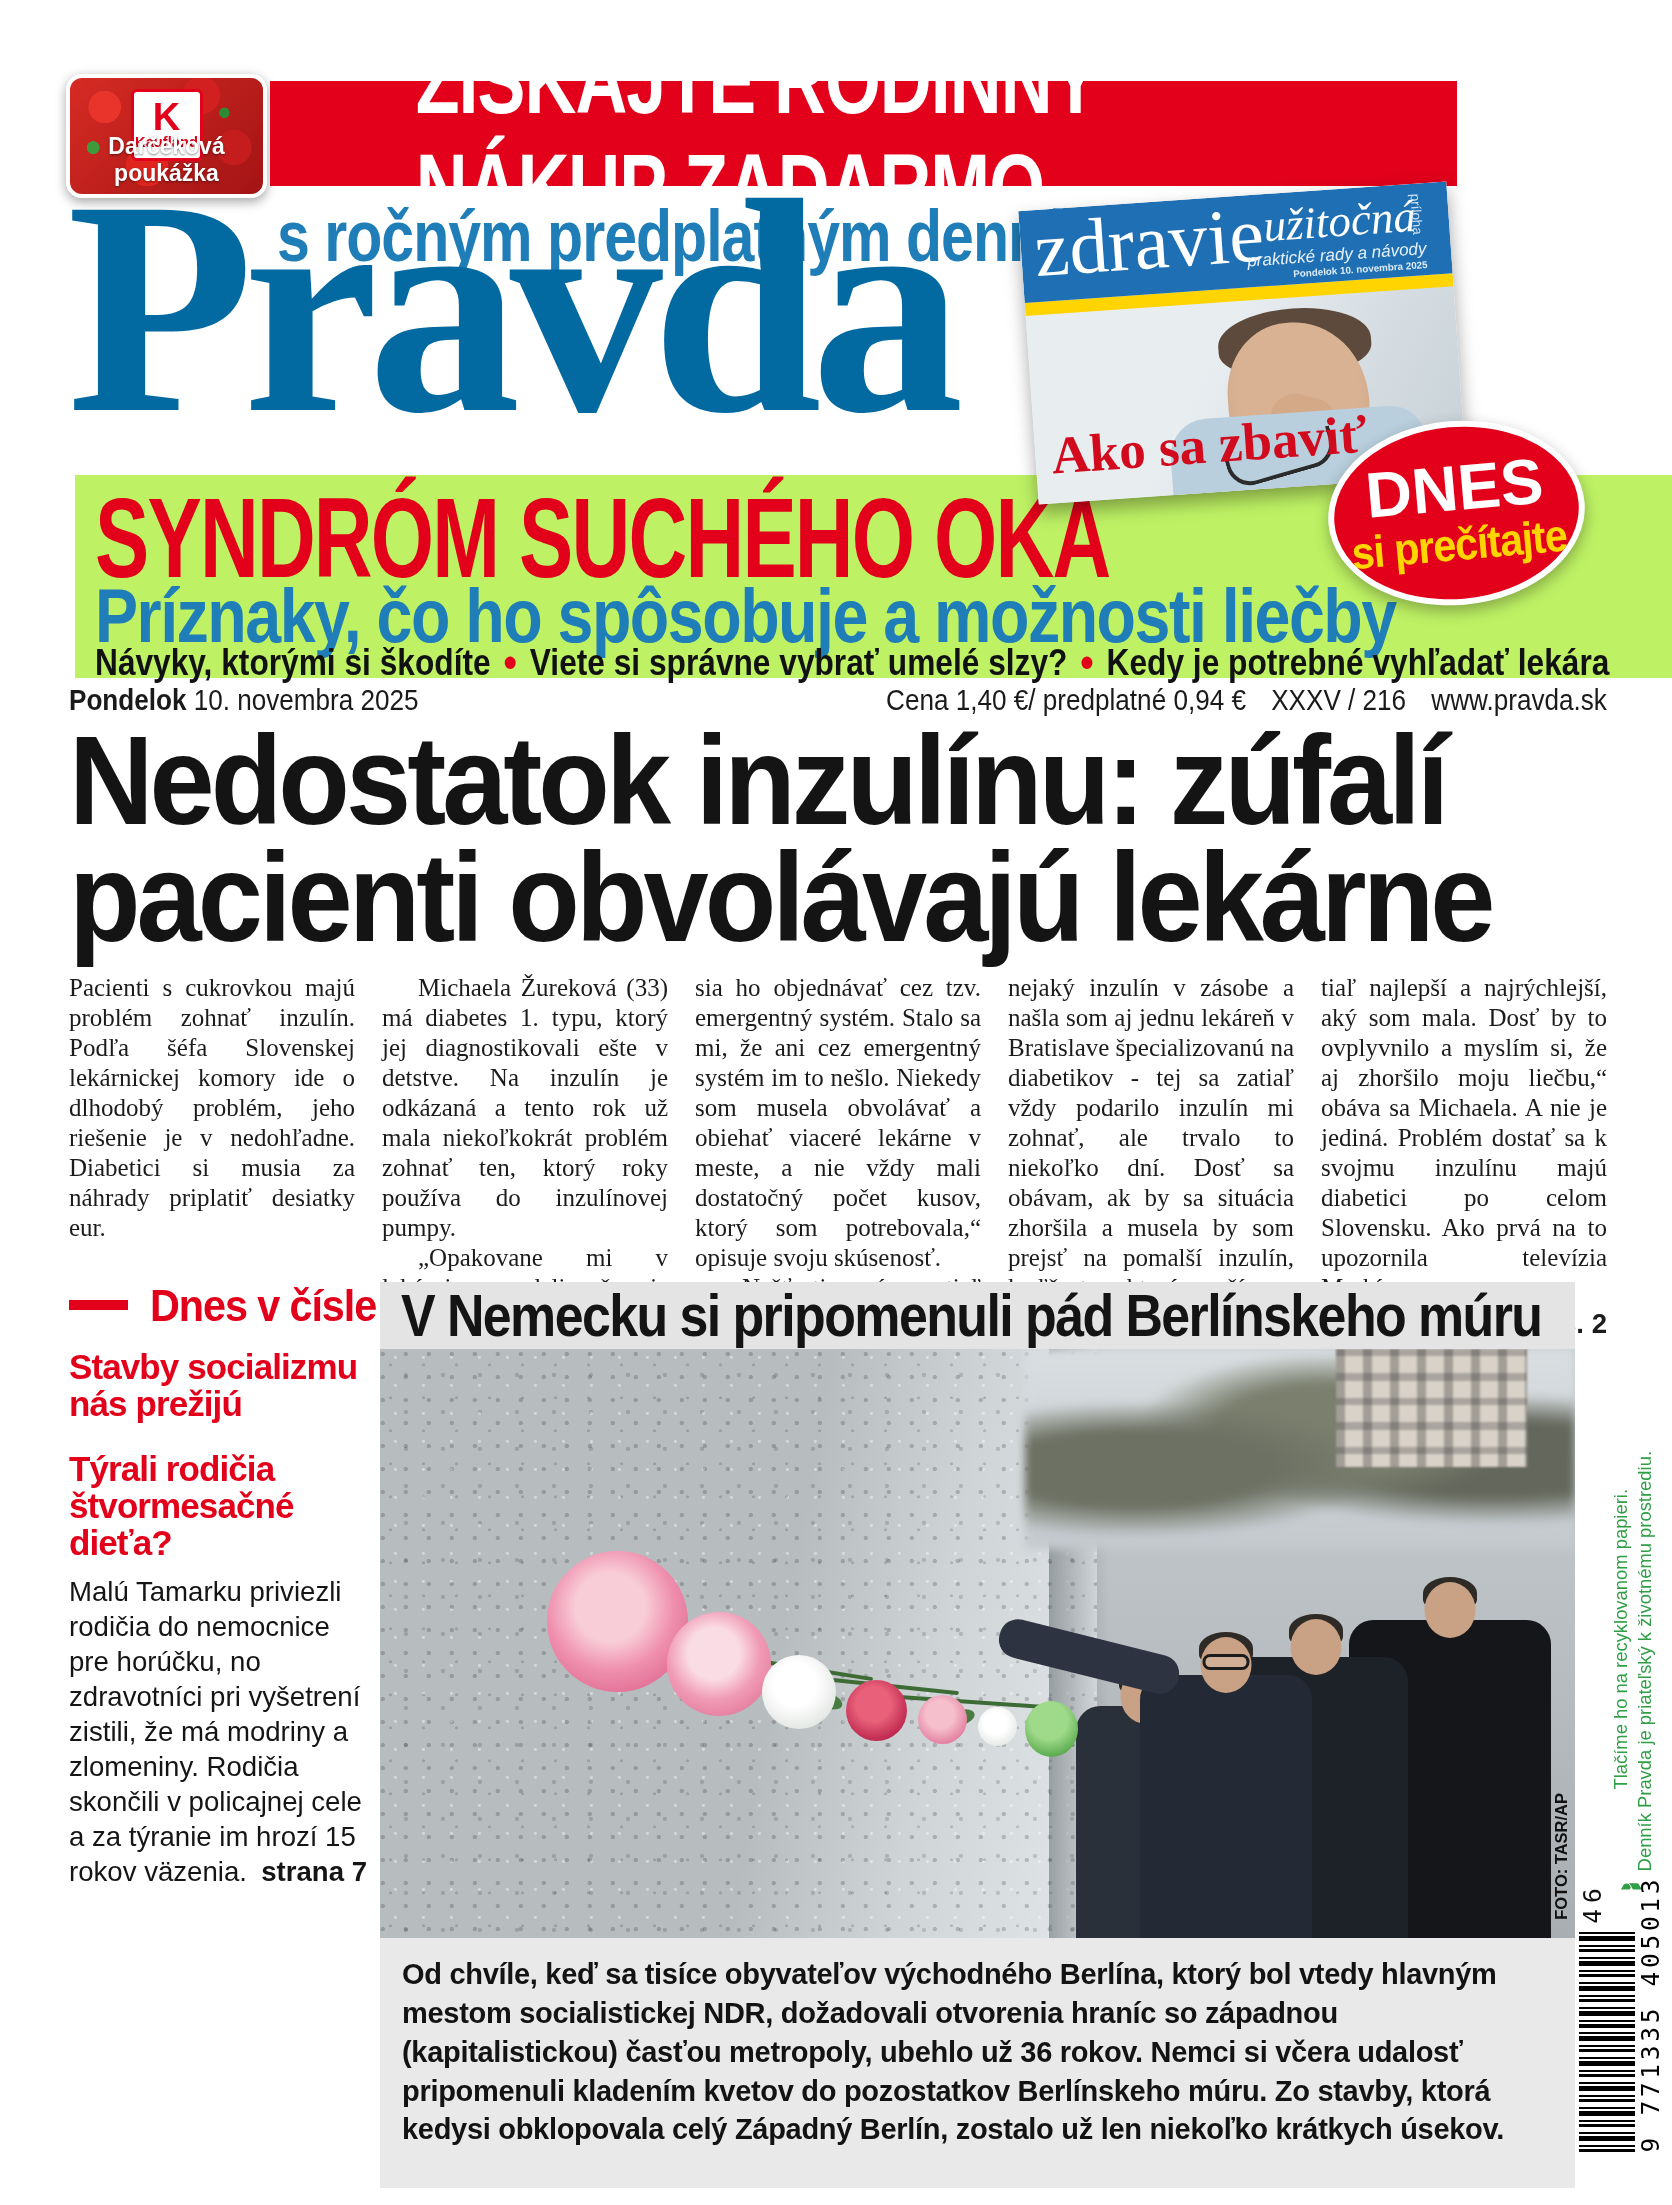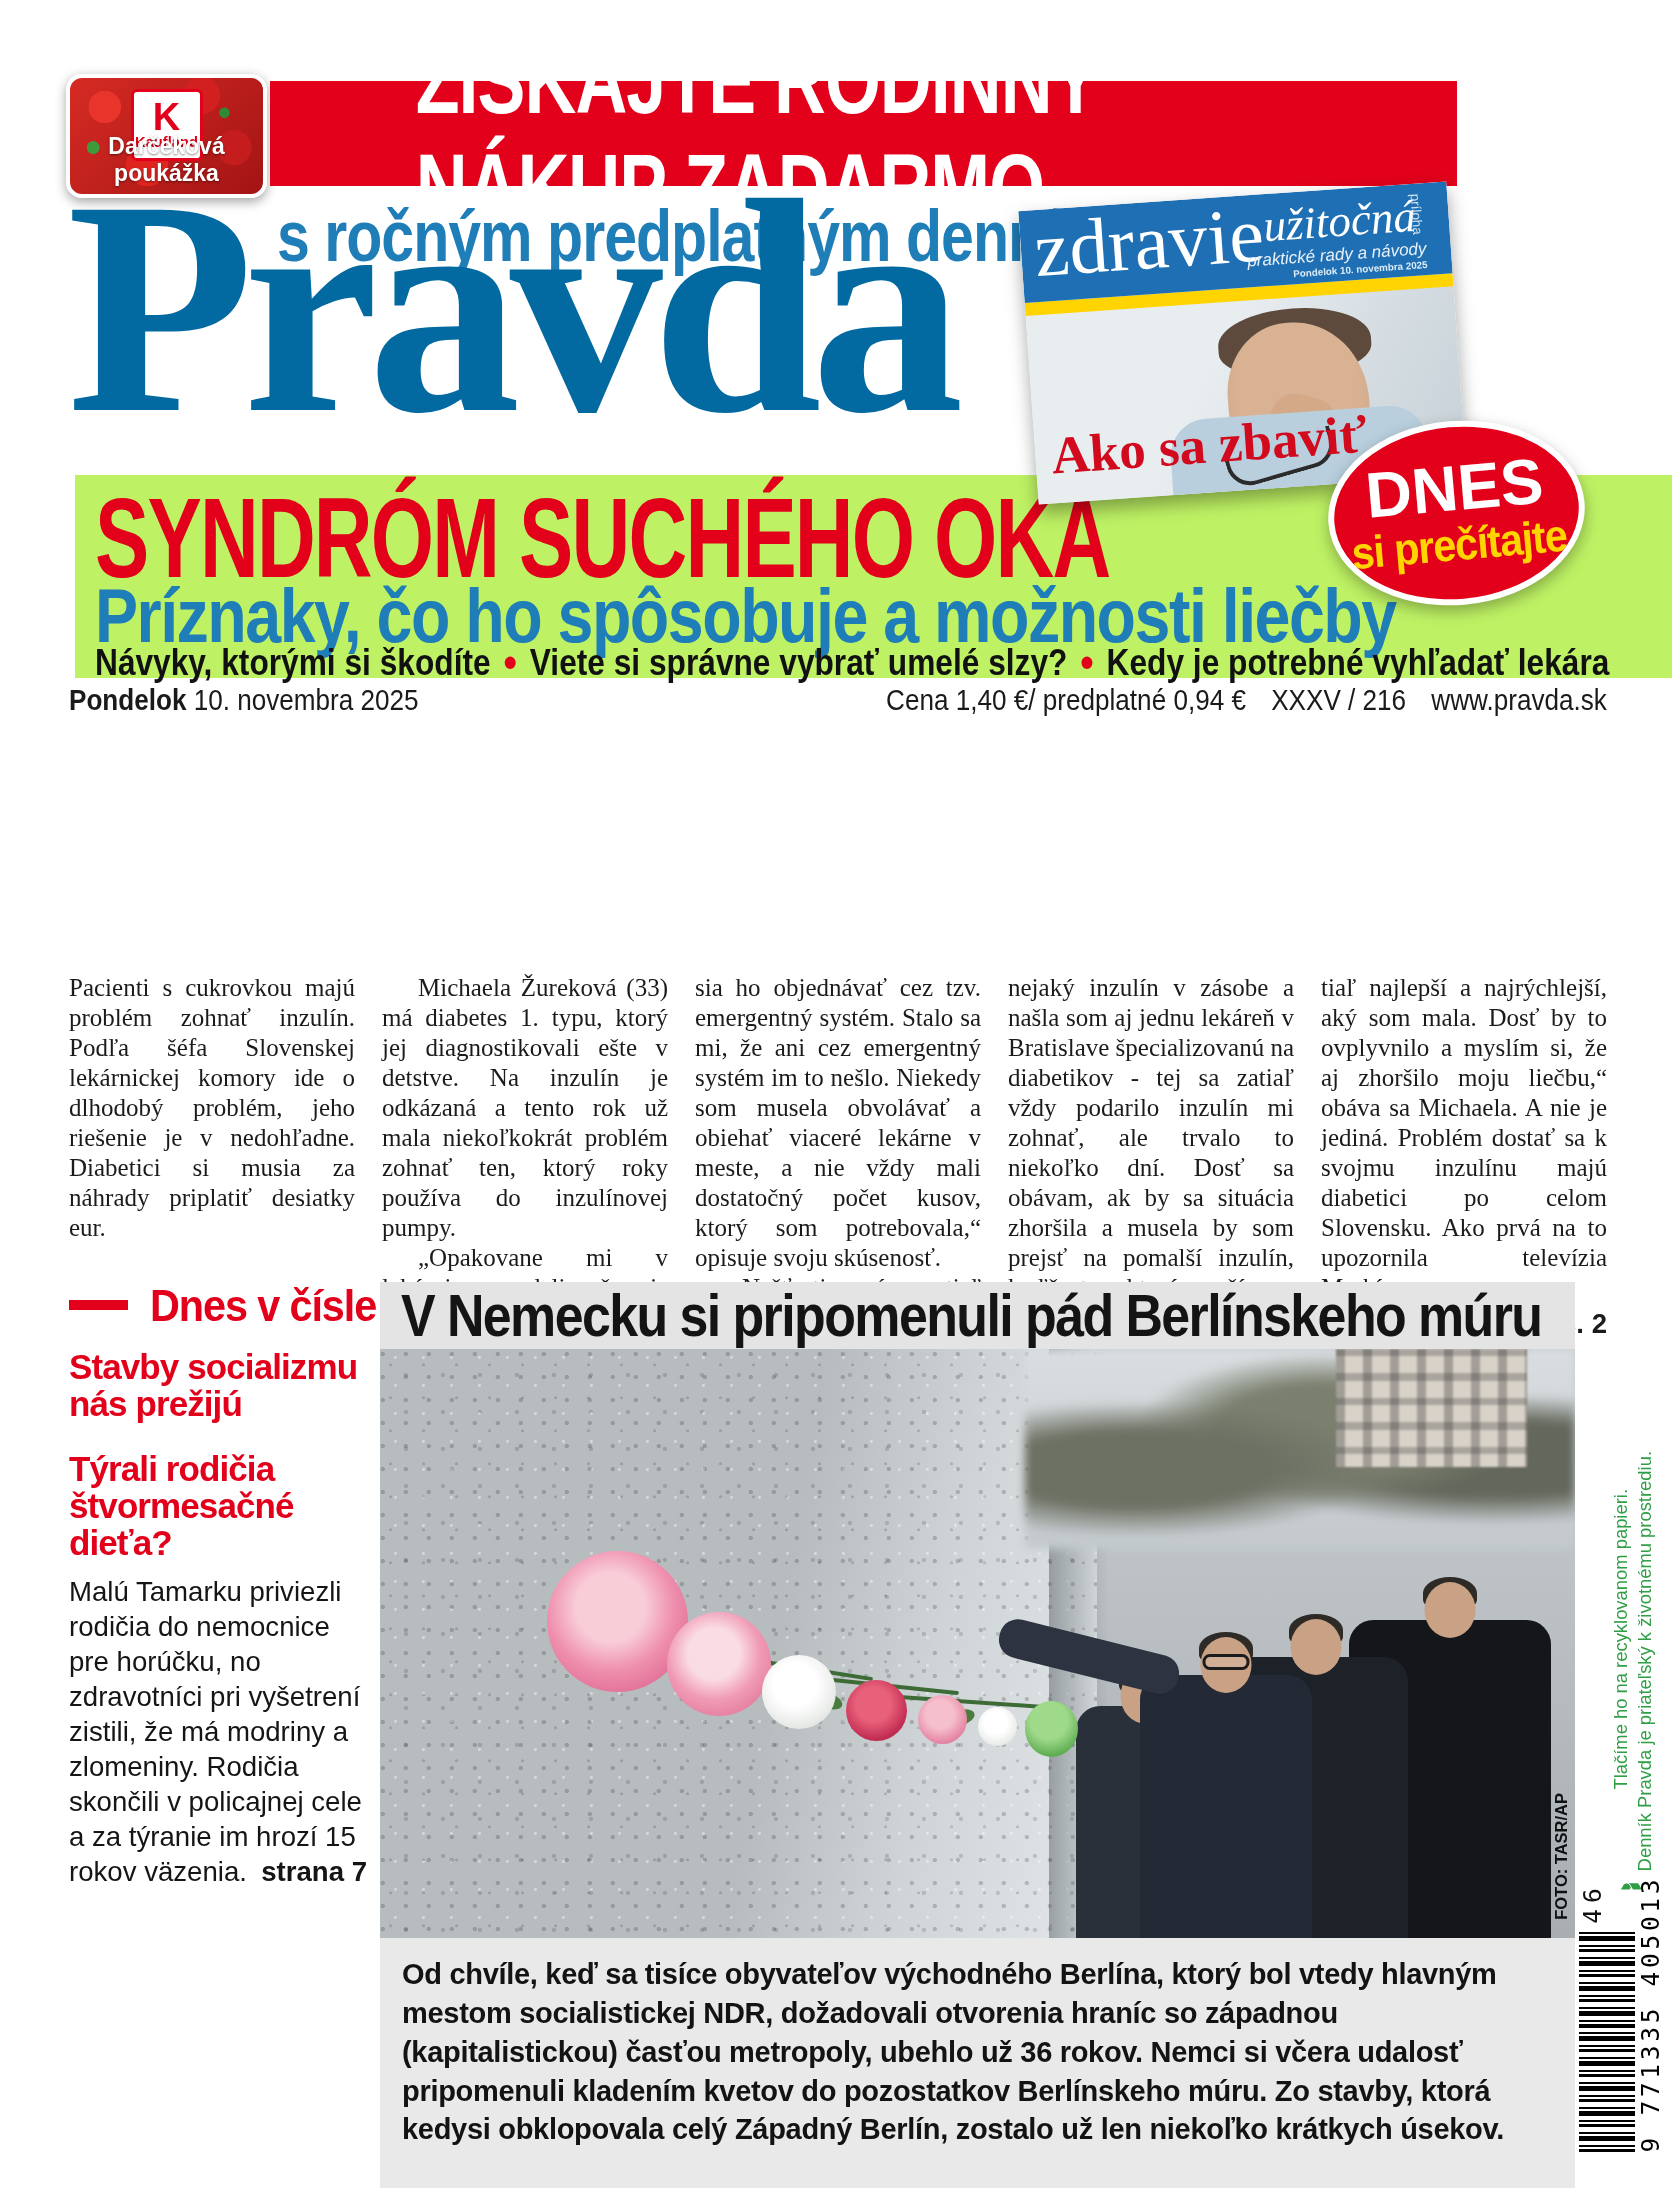--- a/index.html
+++ b/index.html
@@ -250,20 +250,24 @@
     <span class="t1">SYNDRÓM SUCHÉHO OKA</span>
     <span class="t2">Príznaky, čo ho spôsobuje a možnosti liečby</span>
     <span class="t3"><span>Návyky, ktorými si škodíte</span><span class="dot">●</span><span>Viete si správne vybrať umelé slzy?</span><span class="dot">●</span><span>Kedy je potrebné vyhľadať lekára</span></span>
   </div>
 
   <div class="dateline">
     <span class="dl"><b>Pondelok</b>&nbsp;<span>10. novembra 2025</span></span>
     <span class="dr"><span>Cena 1,40 €/ predplatné 0,94 €</span><span class="gap"></span><span>XXXV / 216</span><span class="gap"></span><span>www.pravda.sk</span></span>
   </div>
 
+  <div class="lead">
+    <span class="hl">Nedostatok inzulínu: zúfalí</span>
+    <span class="hl">pacienti obvolávajú lekárne</span>
+  </div>
 
   <div class="cols">
     <div>
       <p>Pacienti s cukrovkou majú problém zohnať inzulín. Podľa šéfa Slovenskej lekárnickej komory ide o dlhodobý problém, jeho riešenie je v nedohľadne. Diabetici si musia za náhrady priplatiť desiatky eur.</p>
     </div>
     <div>
       <p class="ind">Michaela Žureková (33) má diabetes 1. typu, ktorý jej diagnostikovali ešte v detstve. Na inzulín je odkázaná a tento rok už mala niekoľkokrát problém zohnať ten, ktorý roky používa do inzulínovej pumpy.</p>
       <p class="ind">„Opakovane mi v lekárni povedali, že je nedostupný a mu-</p>
     </div>
     <div>

